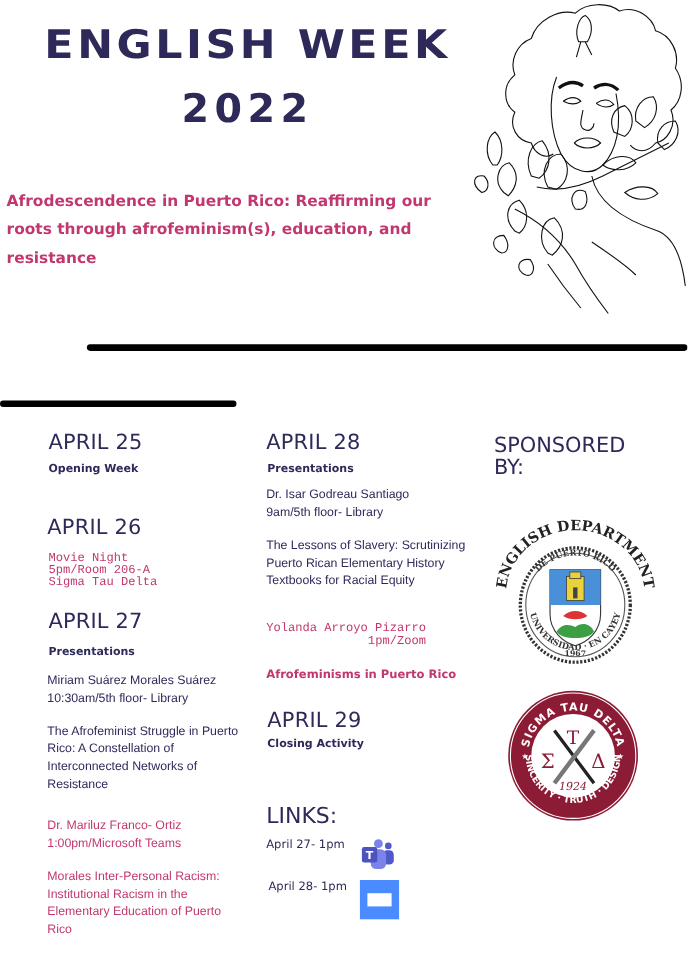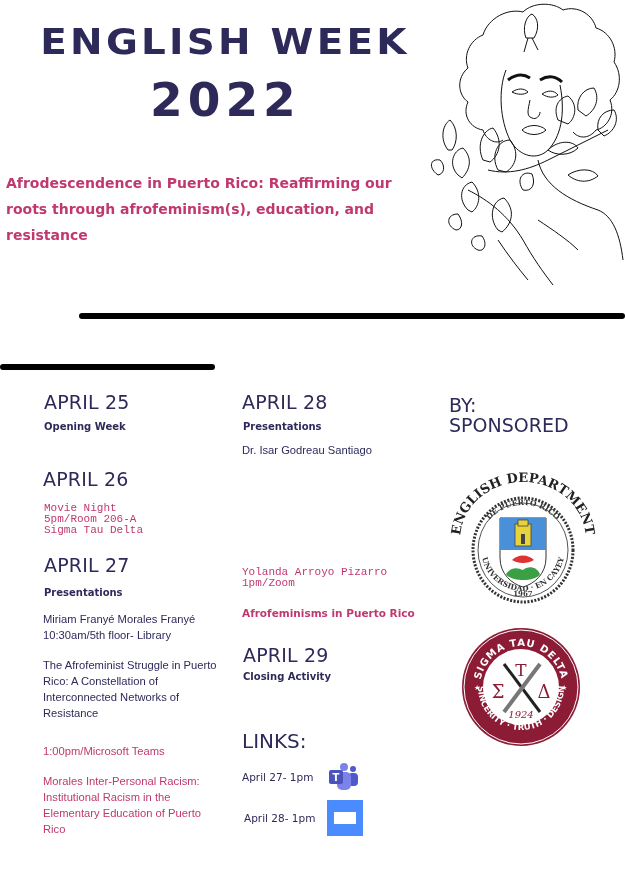--- a/index.html
+++ b/index.html
@@ -4,21 +4,21 @@
 <style>
   * { margin:0; padding:0; box-sizing:border-box; }
   html, body { width:625px; height:884px; background:#ffffff; overflow:hidden; }
   body { position:relative; font-family:"Liberation Sans", sans-serif; color:#2d2a5a; }
   .abs { position:absolute; }
   .title {
     font-family:"DejaVu Sans", sans-serif; font-weight:900; color:#2d2a5a;
     text-align:center; letter-spacing:3px;
   }
   .t1 { left:45px; top:22px; width:360px; font-size:36px; line-height:40px; transform:scaleX(1.08); }
-  .t2 { left:150px; top:80px; width:150px; font-size:47px; line-height:40px; letter-spacing:5px; }
+  .t2 { left:150px; top:80px; width:150px; font-size:36px; line-height:40px; letter-spacing:5px; }
   .subtitle {
     left:6px; top:170px; width:430px; color:#c0386f;
     font-family:"DejaVu Sans", sans-serif; font-weight:bold; font-size:14px; line-height:26px;
   }
   .rule { background:#000; height:6px; border-radius:3px; }
   .date { font-family:"DejaVu Sans", sans-serif; font-size:19px; color:#2d2a5a; font-weight:500; letter-spacing:0.2px; }
   .sub  { font-family:"DejaVu Sans", sans-serif; font-size:10px; color:#2d2a5a; font-weight:bold; }
   .body { font-family:"Liberation Sans", sans-serif; font-size:11.2px; color:#2d2a5a; line-height:16px; }
   .pink { color:#c0386f; }
   .tight { line-height:11px; font-family:Liberation Mono, monospace; font-size:11px; }
@@ -83,71 +83,74 @@
 <div class="abs pink tight" style="left:44px;top:503px;">
   <div>Movie Night</div>
   <div>5pm/Room 206-A</div>
   <div>Sigma Tau Delta</div>
 </div>
 
 <div class="abs date" style="left:44px;top:554px;">APRIL 27</div>
 <div class="abs sub" style="left:44px;top:587px;">Presentations</div>
 
 <div class="abs body" style="left:43px;top:611px;width:180px;">
-  <div>Miriam Franyé Morales Franyé</div>
+  <div>Miriam Suárez Morales Suárez</div>
   <div>10:30am/5th floor- Library</div>
   <div style="margin-top:14px;">The Afrofeminist Struggle in Puerto Rico: A Constellation of Interconnected Networks of Resistance</div>
 </div>
 
 <div class="abs body pink" style="left:43px;top:743px;width:180px;">
+  <div>Dr. Mariluz Franco- Ortiz</div>
   <div>1:00pm/Microsoft Teams</div>
   <div style="margin-top:14px;">Morales Inter-Personal Racism: Institutional Racism in the Elementary Education of Puerto Rico</div>
 </div>
 
 <div class="abs date" style="left:242px;top:391px;">APRIL 28</div>
 <div class="abs sub" style="left:243px;top:421px;">Presentations</div>
 
 <div class="abs body" style="left:242px;top:442px;width:185px;">
   <div>Dr. Isar Godreau Santiago</div>
-</div>
-
-<div class="abs pink tight" style="left:242px;top:567px;">
+  <div>9am/5th floor- Library</div>
+  <div style="margin-top:14px;">The Lessons of Slavery: Scrutinizing Puerto Rican Elementary History Textbooks for Racial Equity</div>
+</div>
+
+<div class="abs pink tight" style="left:242px;top:567px;text-align:right;">
   <div>Yolanda Arroyo Pizarro</div>
   <div>1pm/Zoom</div>
 </div>
 <div class="abs pink" style="left:242px;top:607px;font-family:'DejaVu Sans',sans-serif;font-size:10.5px;font-weight:bold;">Afrofeminisms in Puerto Rico</div>
 
 <div class="abs date" style="left:243px;top:644px;">APRIL 29</div>
 <div class="abs sub" style="left:243px;top:671px;">Closing Activity</div>
 
 <div class="abs links-title" style="left:242px;top:729px;">LINKS:</div>
 
-<div class="abs" style="left:242px;top:762px;display:flex;align-items:center;gap:14px;">
+<div class="abs" style="left:242px;top:762px;display:flex;gap:14px;">
   <span class="link-label">April 27- 1pm</span>
   <svg width="32" height="30" viewBox="0 0 32 30">
     <circle cx="17" cy="5" r="4" fill="#7b83eb"></circle>
     <circle cx="26" cy="7" r="3" fill="#5059c9"></circle>
     <rect x="21" y="11" width="10" height="13" rx="4" fill="#5059c9"></rect>
     <rect x="10" y="10" width="14" height="18" rx="5" fill="#7b83eb"></rect>
     <rect x="2" y="8" width="14" height="14" rx="2" fill="#4b53bc"></rect>
     <text x="9" y="19" font-family="DejaVu Sans, sans-serif" font-size="10" font-weight="bold" fill="#fff" text-anchor="middle">T</text>
   </svg>
 </div>
 
-<div class="abs" style="left:244px;top:800px;display:flex;align-items:center;gap:12px;">
+<div class="abs" style="left:244px;top:800px;display:flex;gap:12px;">
   <span class="link-label">April 28- 1pm</span>
   <svg width="36" height="36" viewBox="0 0 36 36">
     <rect x="0" y="0" width="36" height="36" fill="#4a8cff"></rect>
     <rect x="7" y="12" width="22" height="12" fill="#ffffff"></rect>
   </svg>
 </div>
 
 <div class="abs sponsor" style="left:449px;top:395px;">
+  <div>SPONSORED</div>
   <div>BY:</div>
-  <div>SPONSORED</div>
 </div>
 
 <svg class="abs" style="left:448px;top:470px;" width="150" height="140" viewBox="0 0 150 140">
   <defs>
     <path id="arcOuter" d="M12 70 A63 58 0 0 1 138 70"></path>
     <path id="arcInner" d="M30 80 A45 45 0 0 1 120 80"></path>
     <path id="arcInnerBottom" d="M34 88 A42 42 0 0 0 116 88"></path>
   </defs>
   <ellipse cx="75" cy="80" rx="50" ry="52" fill="#fff" stroke="#333" stroke-width="3" stroke-dasharray="2 1.5"></ellipse>
   <ellipse cx="75" cy="80" rx="45" ry="47" fill="#fff" stroke="#555" stroke-width="1"></ellipse>

